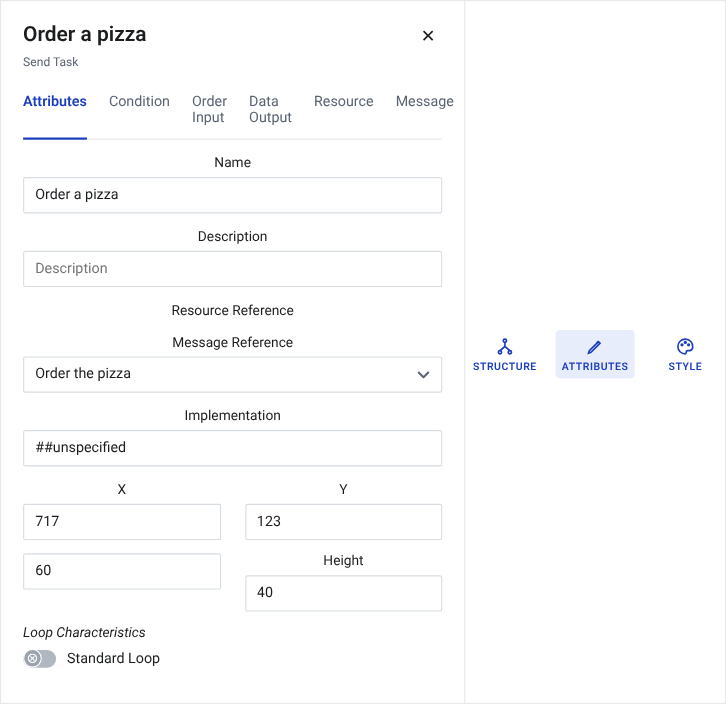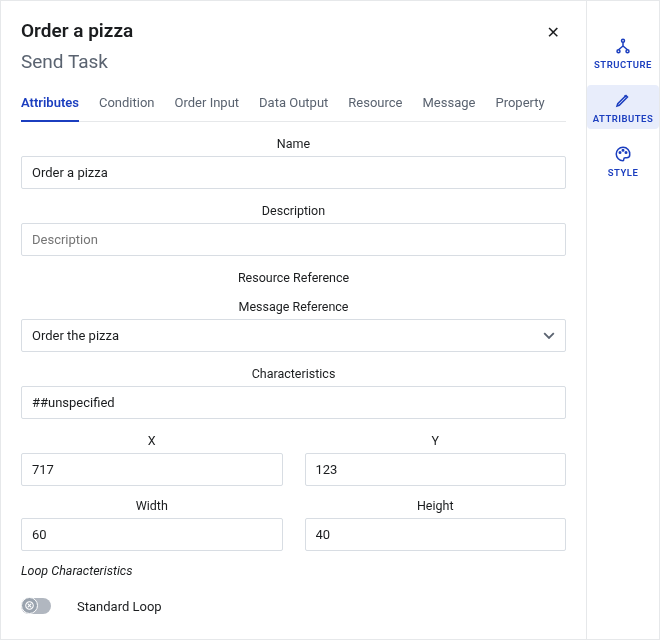--- a/index.html
+++ b/index.html
@@ -19,23 +19,23 @@
   .panel {
     width: 640px;
     height: 100%;
     overflow: hidden;
     padding: 18px 20px 0 20px;
     border-right: 1px solid #e6e8ea;
   }
   .sidebar {
     flex: 1;
     display: flex;
-    flex-direction: column;
+    flex-direction: row;
     align-items: center;
-    padding-top: 30px;
+    padding-top: 4px;
     gap: 10px;
   }
   .sidebar-item {
     width: 72px;
     height: 44px;
     display: flex;
     flex-direction: column;
     align-items: center;
     justify-content: center;
     gap: 4px;
@@ -56,21 +56,21 @@
     align-items: flex-start;
     justify-content: space-between;
   }
   .title {
     font-size: 19px;
     font-weight: 600;
     color: #1b1d1f;
     margin: 0 0 8px 0;
   }
   .subtitle {
-    font-size: 19px;
+    font-size: 11px;
     color: #5a6370;
     margin-bottom: 18px;
   }
   .close-btn {
     font-size: 16px;
     color: #1b1d1f;
     cursor: pointer;
     padding: 4px 6px;
   }
 
@@ -121,22 +121,22 @@
     color: #5a6370;
     display:flex; align-items:center; justify-content:center;
   }
 
   .row { display:flex; gap:22px; }
   .row .field { flex:1; margin-bottom: 12px; }
 
   .toggle-row {
     display: flex;
     align-items: center;
-    gap: 26px;
-    margin-top: 20px;
+    gap: 10px;
+    margin-top: 8px;
   }
   .toggle {
     width: 30px; height: 16px;
     background: #b1b7c0;
     border-radius: 8px;
     position: relative;
     cursor: pointer;
   }
   .toggle-knob {
     position: absolute; left: 0; top: -1px;
@@ -196,38 +196,37 @@
         <span>Order the pizza</span>
         <span class="chevron">
           <svg viewBox="0 0 10 6" fill="none" stroke="currentColor" stroke-width="1.5">
               <path d="M1 1l4 4 4-4"></path>
             </svg>
         </span>
       </div>
     </div>
 
     <div class="field">
-      <label class="field-label">Characteristics</label>
+      <label class="field-label">Implementation</label>
       <input class="control" value="##unspecified" style="">
     </div>
 
     <div class="row">
       <div class="field">
         <label class="field-label">X</label>
         <input class="control" value="717" style="">
       </div>
       <div class="field">
         <label class="field-label">Y</label>
         <input class="control" value="123" style="">
       </div>
     </div>
 
     <div class="row">
       <div class="field">
-        <label class="field-label">Width</label>
         <input class="control" value="60" style="">
       </div>
       <div class="field">
         <label class="field-label">Height</label>
         <input class="control" value="40" style="">
       </div>
     </div>
 
     <div class="section-label">Loop Characteristics</div>
     <div class="toggle-row">

